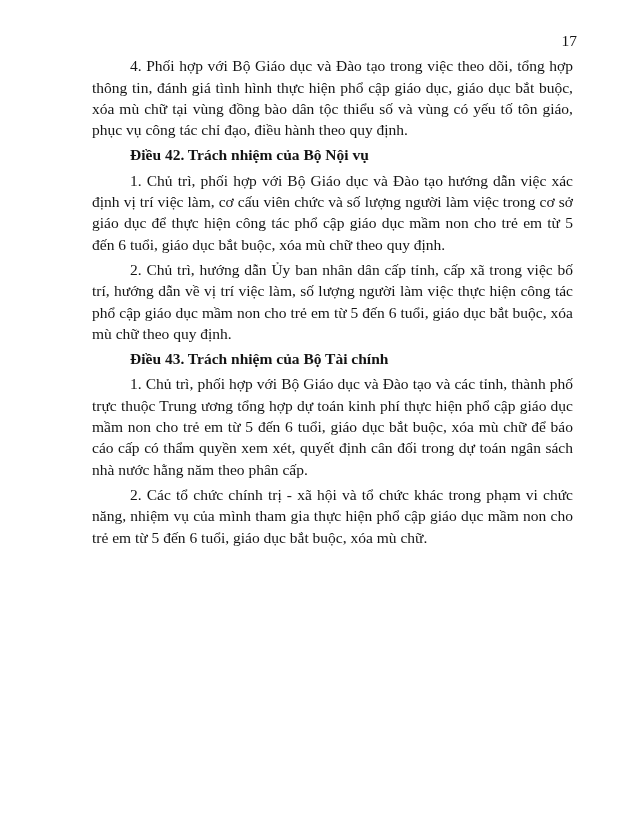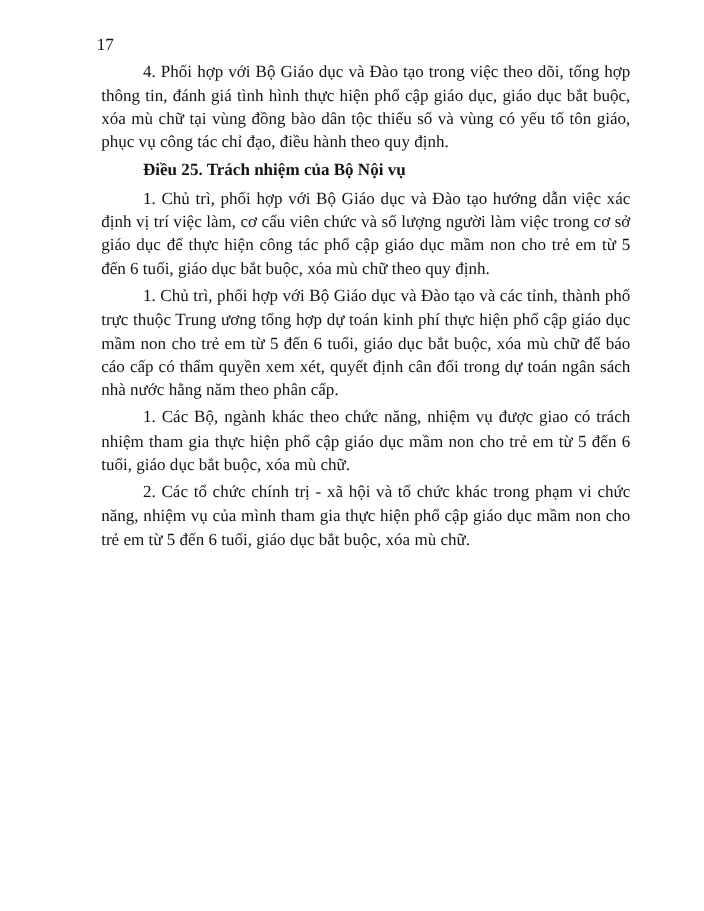--- a/index.html
+++ b/index.html
@@ -15,38 +15,39 @@
     background: #ffffff;
     box-sizing: border-box;
     padding: 30px 63px 0 88px;
     font-family: "Liberation Serif", "DejaVu Serif", serif;
     font-size: 15.5px;
     line-height: 21.3px;
     color: #141414;
     overflow: hidden;
   }
   .page-number {
-    text-align: left;
+    text-align: right;
     margin: 0 0 0 0;
   }
   .blk {
     margin: 4px;
     text-indent: 38px;
     text-align: justify;
   }
   .blk.heading {
     font-weight: bold;
   }
 </style>
 </head>
 <body>
 
 <div class="page">
   <p class="page-number">17</p>
   <div>
       <p class="blk">4. Phối hợp với Bộ Giáo dục và Đào tạo trong việc theo dõi, tổng hợp thông tin, đánh giá tình hình thực hiện phổ cập giáo dục, giáo dục bắt buộc, xóa mù chữ tại vùng đồng bào dân tộc thiểu số và vùng có yếu tố tôn giáo, phục vụ công tác chỉ đạo, điều hành theo quy định.</p>
-      <p class="blk heading">Điều 25. Trách nhiệm của Bộ Nội vụ</p>
+      <p class="blk heading">Điều 42. Trách nhiệm của Bộ Nội vụ</p>
       <p class="blk">1. Chủ trì, phối hợp với Bộ Giáo dục và Đào tạo hướng dẫn việc xác định vị trí việc làm, cơ cấu viên chức và số lượng người làm việc trong cơ sở giáo dục để thực hiện công tác phổ cập giáo dục mầm non cho trẻ em từ 5 đến 6 tuổi, giáo dục bắt buộc, xóa mù chữ theo quy định.</p>
+      <p class="blk">2. Chủ trì, hướng dẫn Ủy ban nhân dân cấp tỉnh, cấp xã trong việc bố trí, hướng dẫn về vị trí việc làm, số lượng người làm việc thực hiện công tác phổ cập giáo dục mầm non cho trẻ em từ 5 đến 6 tuổi, giáo dục bắt buộc, xóa mù chữ theo quy định.</p>
+      <p class="blk heading">Điều 43. Trách nhiệm của Bộ Tài chính</p>
       <p class="blk">1. Chủ trì, phối hợp với Bộ Giáo dục và Đào tạo và các tỉnh, thành phố trực thuộc Trung ương tổng hợp dự toán kinh phí thực hiện phổ cập giáo dục mầm non cho trẻ em từ 5 đến 6 tuổi, giáo dục bắt buộc, xóa mù chữ để báo cáo cấp có thẩm quyền xem xét, quyết định cân đối trong dự toán ngân sách nhà nước hằng năm theo phân cấp.</p>
-      <p class="blk">1. Các Bộ, ngành khác theo chức năng, nhiệm vụ được giao có trách nhiệm tham gia thực hiện phổ cập giáo dục mầm non cho trẻ em từ 5 đến 6 tuổi, giáo dục bắt buộc, xóa mù chữ.</p>
       <p class="blk">2. Các tổ chức chính trị - xã hội và tổ chức khác trong phạm vi chức năng, nhiệm vụ của mình tham gia thực hiện phổ cập giáo dục mầm non cho trẻ em từ 5 đến 6 tuổi, giáo dục bắt buộc, xóa mù chữ.</p>
     </div>
 </div>
 
 </body></html>

